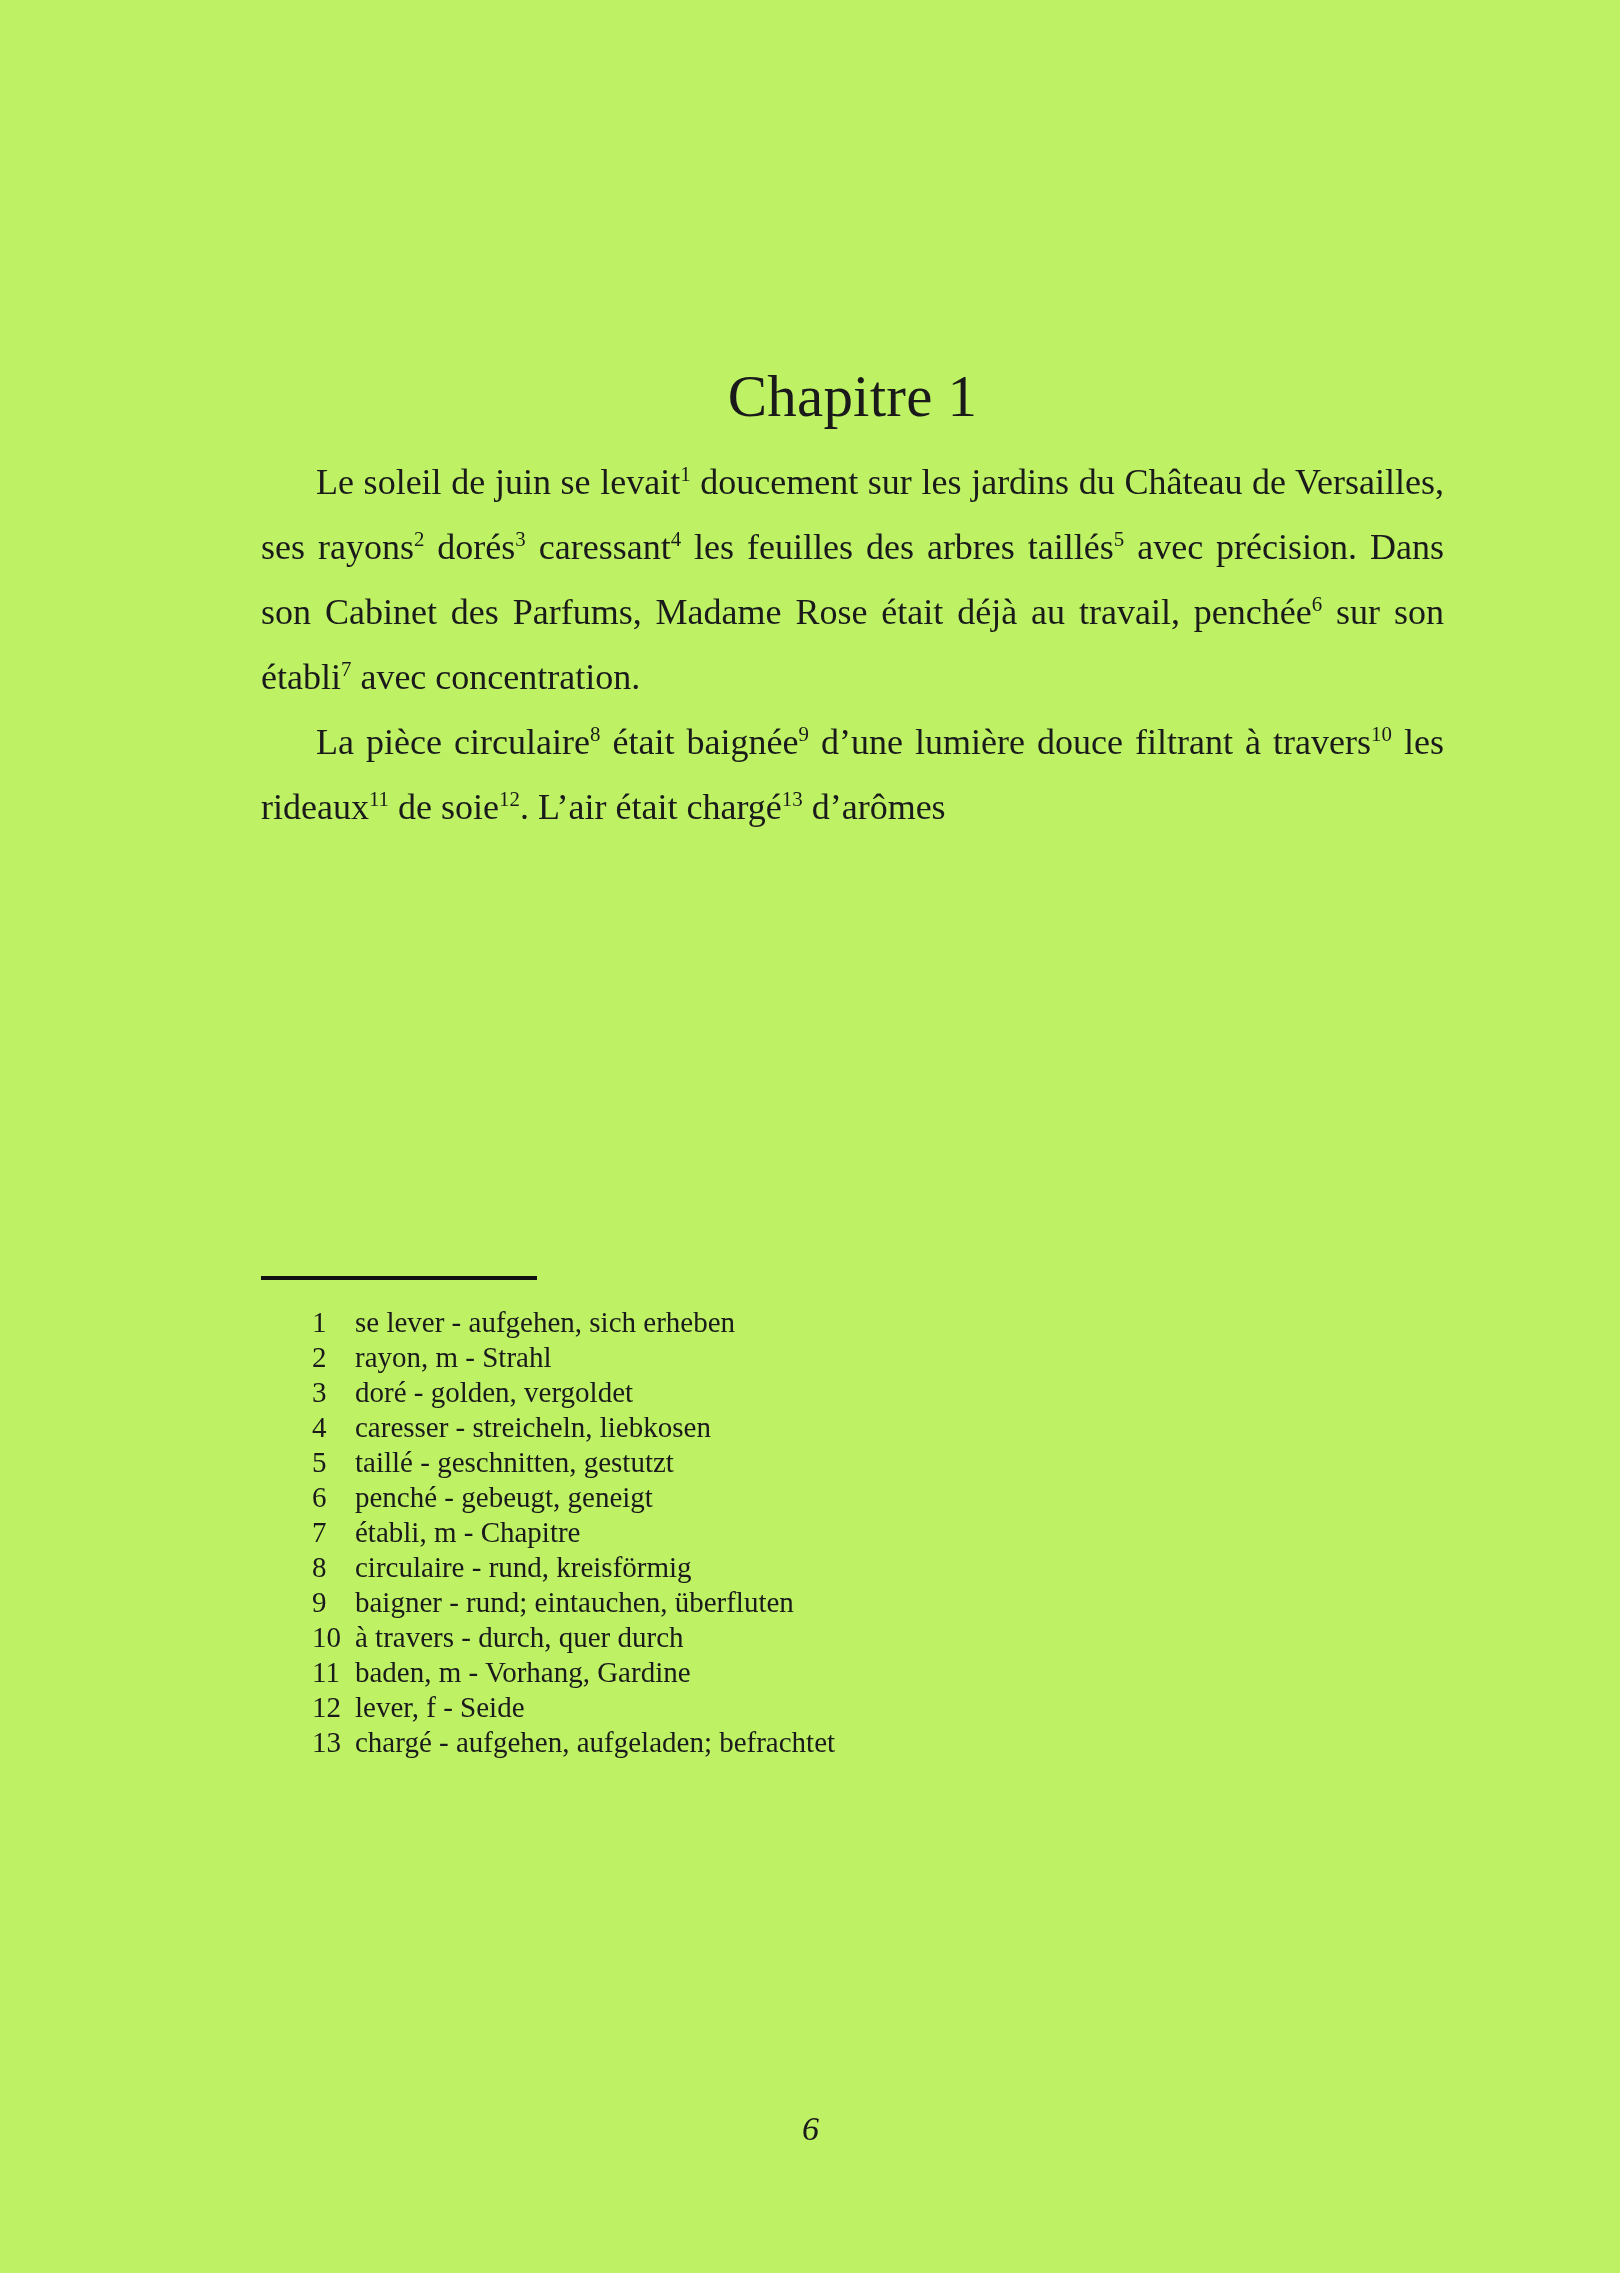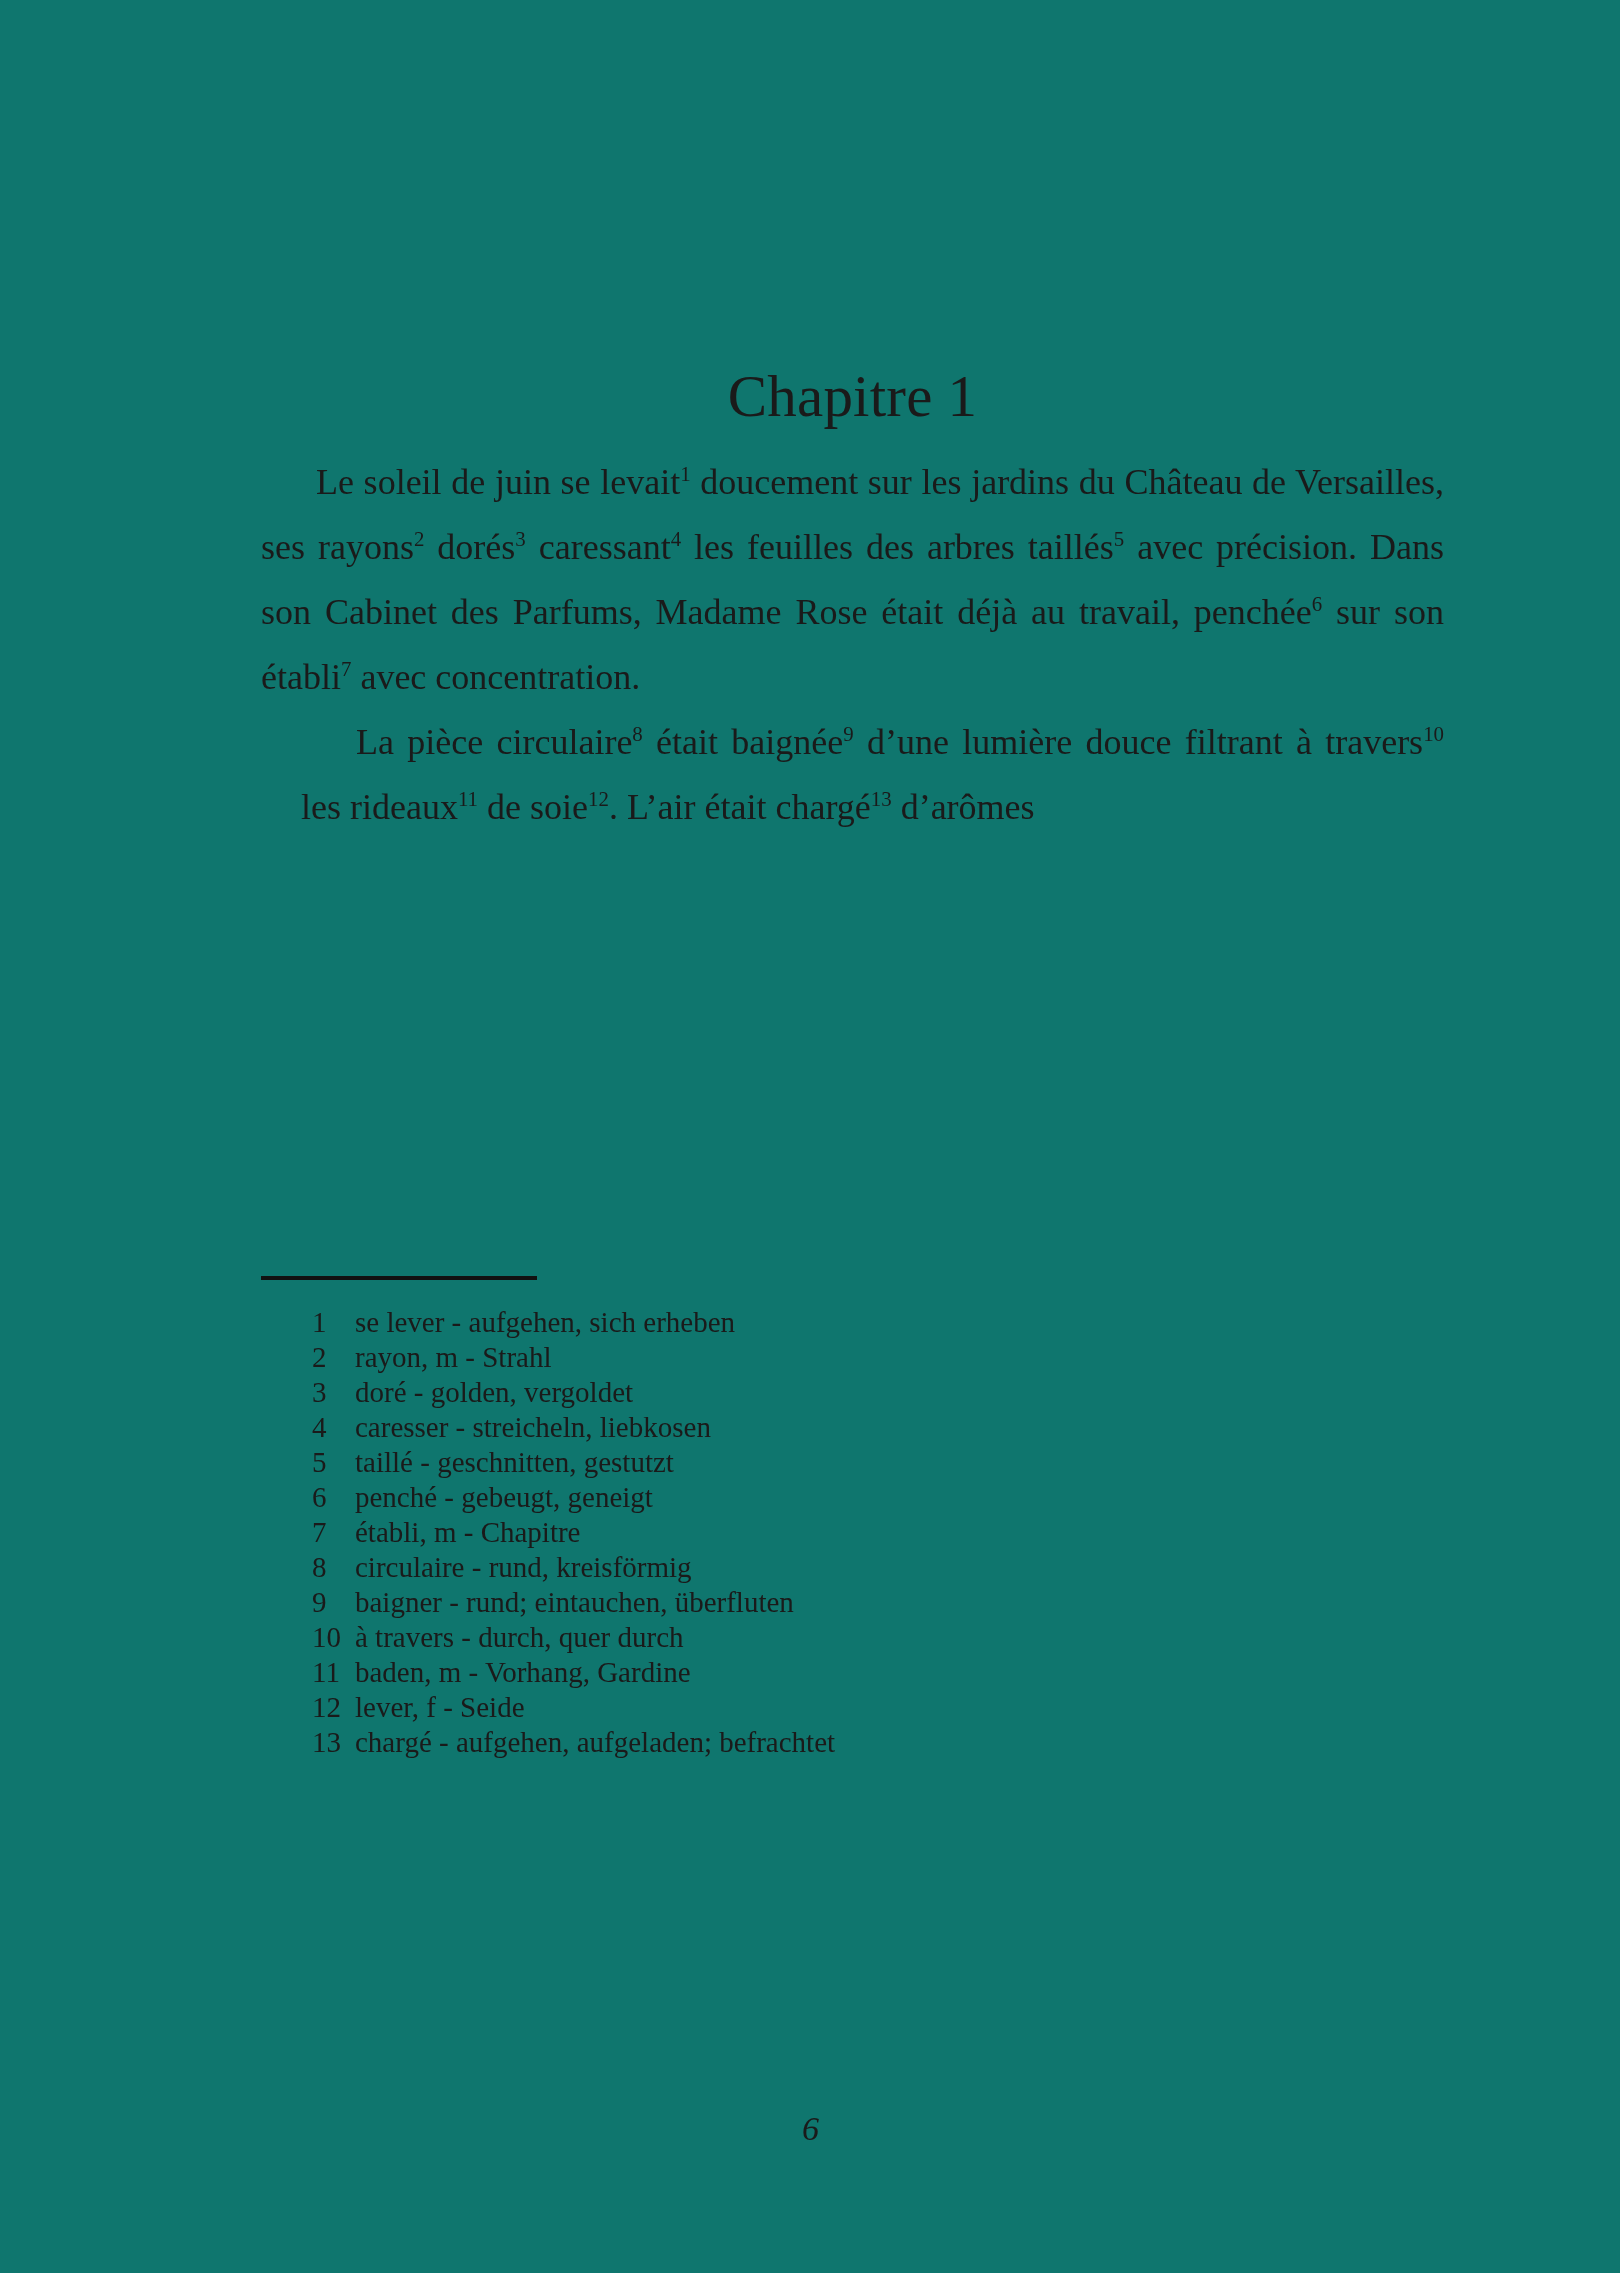--- a/index.html
+++ b/index.html
@@ -4,21 +4,21 @@
 <style>
   html, body {
     margin: 0;
     padding: 0;
     background: #ffffff;
   }
   .page {
     position: relative;
     width: 1621px;
     height: 2273px;
-    background: #0f766e;
+    background: #bef264;
     margin: 0 auto;
     overflow: hidden;
     font-family: "Liberation Serif", "DejaVu Serif", serif;
     color: #1a1a1a;
   }
 
   
   .content {
     position: absolute;
     left: 261px;
@@ -55,21 +55,21 @@
     line-height: 65px;
     text-align: justify;
     text-justify: inter-word;
     margin: 0;
     text-indent: 55px;
     color: #1a1a1a;
     -webkit-hyphens: none;
     hyphens: none;
   }
   .body-par.first { margin-top: 21.4px; }
-  .body-par.second { margin-top: 0px; margin-left: 40px; }
+  .body-par.second { margin-top: 0px; }
 
   sup.fn-ref {
     font-size: 0.58em;
     vertical-align: super;
     line-height: 0;
   }
 
   
   .footnotes {
     position: absolute;

